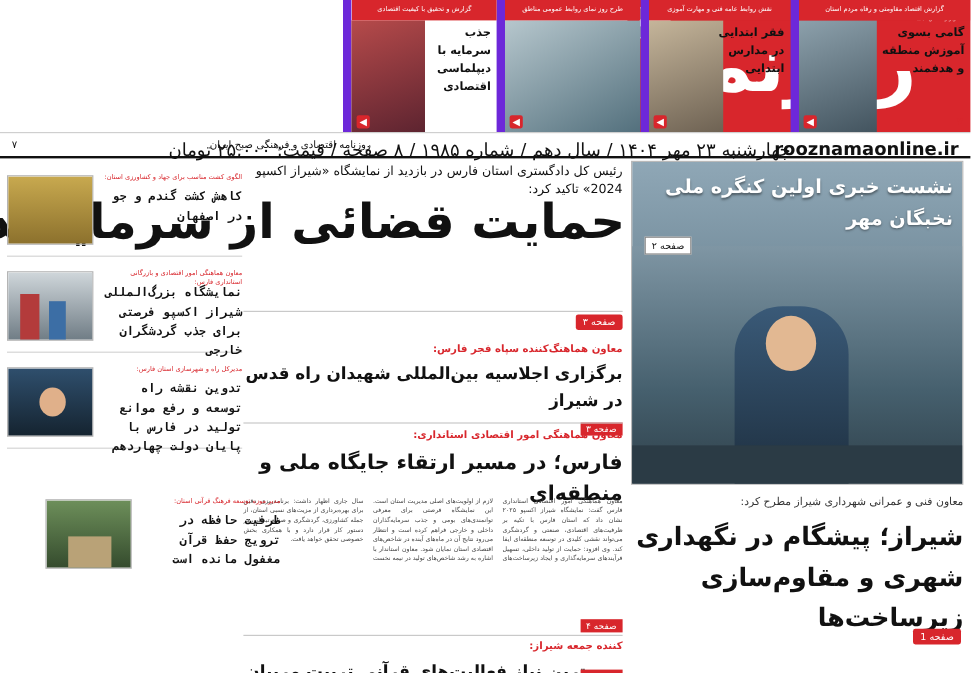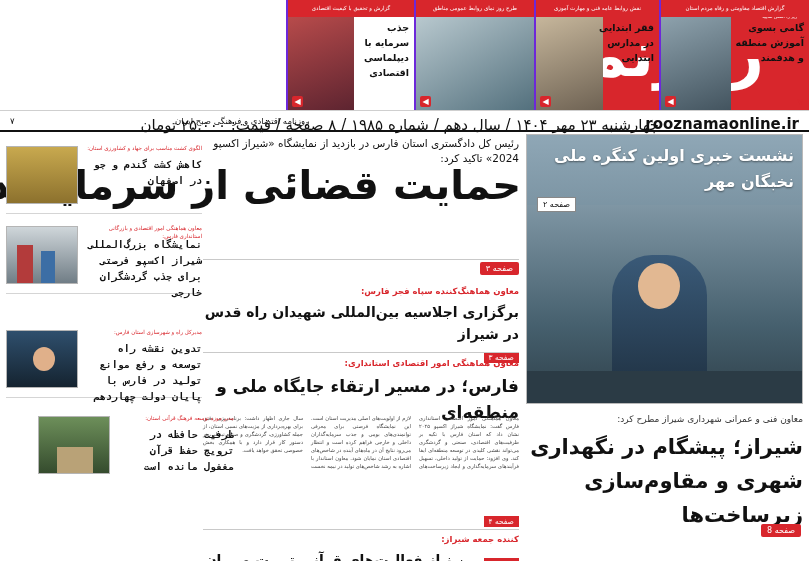--- a/index.html
+++ b/index.html
@@ -38,21 +38,21 @@
   .masthead-caption {
     position: absolute; top: 6px; right: 12px;
     width: 140px;
     color: #ffffff;
     font-size: 4.5px; line-height: 7px;
     text-align: right;
     opacity: .95;
   }
   .teaser {
     position: absolute; top: 0; height: 110px;
-    border-left: 2px solid #6d28d9;
+    border-left: 7px solid #6d28d9;
     overflow: hidden;
   }
   .t1 { right: 0; width: 150px; }
   .t2 { right: 150px; width: 125px; }
   .t3 { right: 275px; width: 120px; }
   .t4 { right: 395px; width: 128px; }
 
   .teaser-band {
     position: absolute; top: 0; right: 0; width: 100%; height: 17px;
     background: #d8262c; color: #fff;
@@ -261,21 +261,21 @@
       <div class="big-photo">
         <div class="ph" style="top:70px;right:0;width:277px;height:200px;background:linear-gradient(180deg,#7f96a4 0%,#46606e 60%,#2e3f49 100%);"></div>
         <div class="ph" style="top:120px;right:95px;width:95px;height:150px;background:linear-gradient(180deg,#3a5a78,#1d2e3e);border-radius:40px 40px 0 0;"></div>
         <div class="ph" style="top:128px;right:122px;width:42px;height:46px;background:#e2b892;border-radius:50%;"></div>
         <div class="ph" style="top:236px;right:0;width:277px;height:34px;background:#2b3b45;"></div>
         <div class="bp-banner">نشست خبری اولین کنگره ملی نخبگان مهر</div>
         <div class="bp-badge">صفحه ۲</div>
       </div>
       <div class="story-kicker">معاون فنی و عمرانی شهرداری شیراز مطرح کرد:</div>
       <div class="story-head">شیراز؛ پیشگام در نگهداری شهری و مقاوم‌سازی زیرساخت‌ها</div>
-      <div class="story-more">صفحه 8</div>
+      <div class="story-more">صفحه 1</div>
     </div>
 
     <div class="col-center">
       <div class="lead-kicker">رئیس کل دادگستری استان فارس در بازدید از نمایشگاه «شیراز اکسپو 2024» تاکید کرد:</div>
       <div class="lead-head">حمایت قضائی از سرمایه‌گذاری</div>
       <div class="hr-red" style="top:125px;"></div>
       <div class="story-more" style="position:absolute;top:128px;right:0;">صفحه ۳</div>
 
       <div class="sec" style="top:152px;">
         <div class="sec-kicker">معاون هماهنگ‌کننده سپاه فجر فارس:</div>
@@ -314,21 +314,21 @@
       <div class="brief" style="top:86px;">
         <div class="brief-thumb">
           <div class="ph" style="top:0;left:0;width:72px;height:58px;background:linear-gradient(180deg,#cfd6da,#6d7a83);"></div>
           <div class="ph" style="top:18px;left:10px;width:16px;height:40px;background:#b33b3b;"></div>
           <div class="ph" style="top:24px;left:34px;width:14px;height:34px;background:#3c6ea5;"></div>
         </div>
         <div class="brief-kicker">معاون هماهنگی امور اقتصادی و بازرگانی استانداری فارس:</div>
         <div class="brief-head">نمایشگاه بزرگ‌المللی شیراز اکسپو فرصتی برای جذب گردشگران خارجی</div>
       </div>
 
-      <div class="brief" style="top:190px;">
+      <div class="brief" style="top:166px;">
         <div class="brief-thumb">
           <div class="ph" style="top:0;left:0;width:72px;height:58px;background:linear-gradient(180deg,#2f4f6d,#14222e);"></div>
           <div class="ph" style="top:16px;left:26px;width:22px;height:24px;background:#e0b08a;border-radius:50%;"></div>
         </div>
         <div class="brief-kicker">مدیرکل راه و شهرسازی استان فارس:</div>
         <div class="brief-head">تدوین نقشه راه توسعه و رفع موانع تولید در فارس با پایان دولت چهاردهم</div>
       </div>
 
       <div class="brief" style="top:276px;border-bottom:none;margin-left:32px;">
         <div class="brief-thumb">

